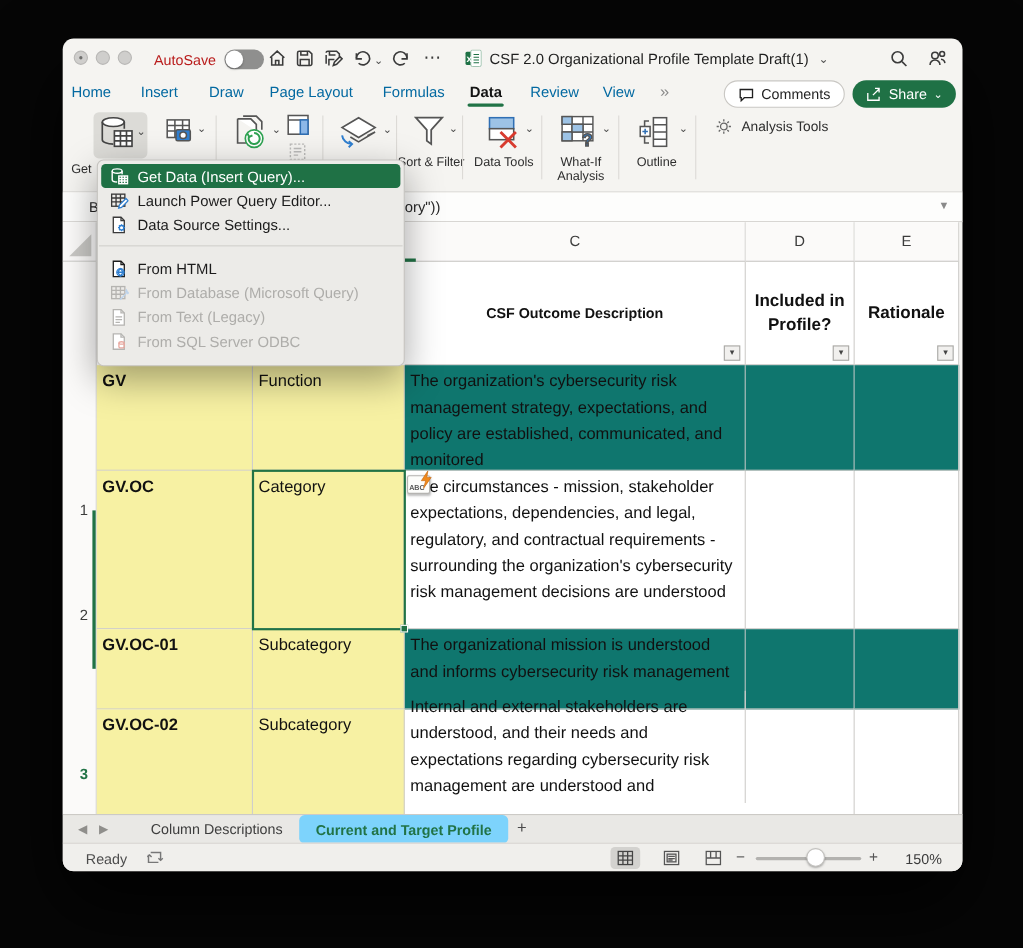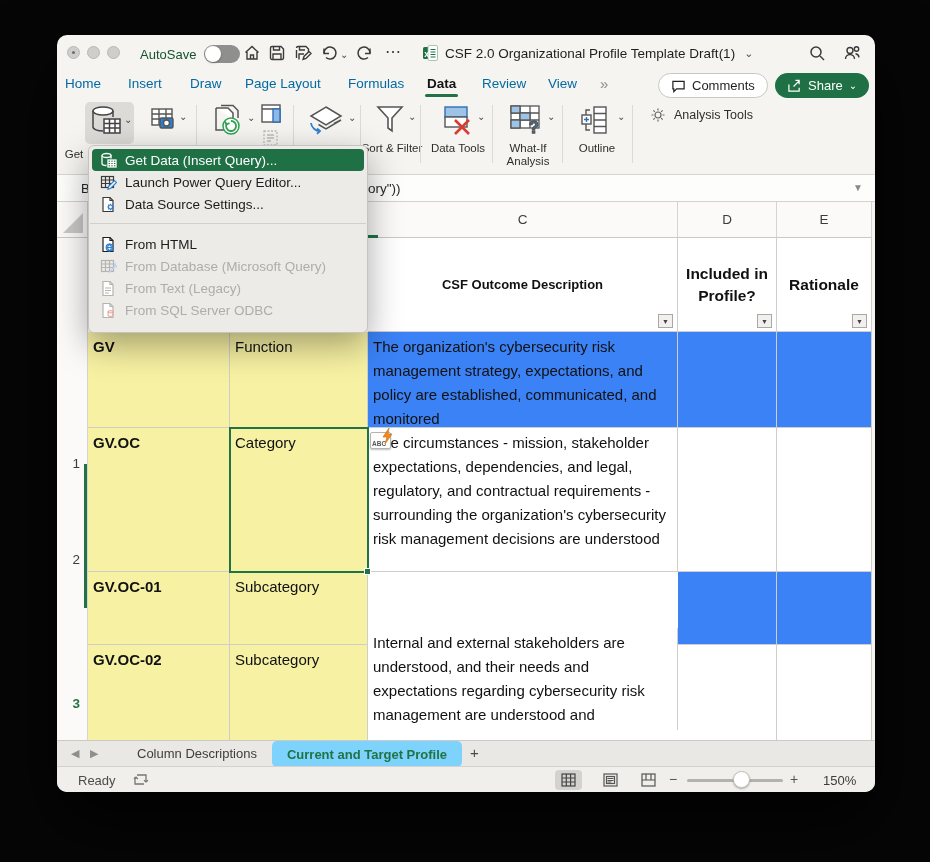--- a/index.html
+++ b/index.html
@@ -4,21 +4,21 @@
 <style>
   * { margin:0; padding:0; box-sizing:border-box; }
   html,body { width:930px; height:862px; background:#060606; font-family:"Liberation Sans", sans-serif; overflow:hidden; }
   .window { position:absolute; left:57px; top:35px; width:818px; height:757px; background:#f5f4f1; border-radius:10px; box-shadow:0 30px 70px rgba(0,0,0,.85); overflow:hidden; }
   .abs { position:absolute; }
 
   
   .titlebar { position:absolute; left:0; top:0; width:100%; height:36px; }
   .light { position:absolute; top:11px; width:13px; height:13px; border-radius:50%; background:#cfcecc; border:1px solid #b9b8b6; }
   .light .dot { position:absolute; left:4px; top:4px; width:3px; height:3px; border-radius:50%; background:#6f6f6d; }
-  .autosave { position:absolute; left:83px; top:12px; font-size:13px; color:#14532d; }
+  .autosave { position:absolute; left:83px; top:12px; font-size:13px; color:#b91c1c; }
   .toggle { position:absolute; left:147px; top:10px; width:36px; height:18px; border-radius:9px; background:#8f8f8e; }
   .toggle .knob { position:absolute; left:1px; top:1px; width:16px; height:16px; border-radius:50%; background:#fff; box-shadow:0 1px 2px rgba(0,0,0,.3); }
   .tbicon { position:absolute; top:9px; width:18px; height:18px; color:#3b3b3b; }
   .tbicon svg { width:100%; height:100%; }
   .ellipsis { position:absolute; top:7px; font-size:16px; color:#3b3b3b; letter-spacing:1px; }
   .doc-title { position:absolute; left:366px; top:10px; display:flex; align-items:center; gap:7px; }
   .xlicon { width:15px; height:16px; position:relative; }
   .title-text { font-size:13.5px; color:#1f1f1f; }
   .title-chev { font-size:11px; color:#555; margin-left:2px; }
 
@@ -50,21 +50,21 @@
   
   .grid { position:absolute; left:0; top:167px; width:815px; height:538px; background:#fff; }
   .colhead { position:absolute; top:0; height:36px; background:#fbfaf9; border-bottom:1px solid #c9c8c5; border-right:1px solid #d5d4d1; font-size:13.5px; color:#3c3c3c; display:flex; align-items:center; justify-content:center; }
   .rowhead-col { position:absolute; left:0; top:36px; width:31px; height:502px; background:#fbfaf9; border-right:1px solid #d5d4d1; }
   .rownum { position:absolute; right:7px; font-size:13.5px; color:#3c3c3c; }
   .rownum.sel { color:#217346; font-weight:bold; }
   .selbar { position:absolute; right:0; width:3px; background:#217346; }
   .selectall { position:absolute; left:6px; top:11px; width:0; height:0; border-left:20px solid transparent; border-bottom:20px solid #c9c8c5; }
   .cell { position:absolute; border-right:1px solid #cfcecb; border-bottom:1px solid #cfcecb; font-size:15px; color:#111; padding:3px 5px; line-height:24px; overflow:hidden; }
   .yellow { background:#f7f1a3; }
-  .shade { background:#3b82f6; }
+  .shade { background:#0f766e; }
   .hdrcell { font-weight:bold; text-align:center; display:flex; align-items:center; justify-content:center; }
   .filter-btn { position:absolute; width:15px; height:14px; background:#f1f0ee; border:1px solid #a9a8a5; display:flex; align-items:center; justify-content:center; font-size:7px; color:#444; }
   .selcell { position:absolute; border:2px solid #217346; z-index:6; }
   .fillhandle { position:absolute; right:-4px; bottom:-4px; width:7px; height:7px; background:#217346; border:1px solid #fff; }
   .bpeek { position:absolute; background:#217346; z-index:4; }
   .abc-icon { position:absolute; z-index:7; width:21px; height:17px; background:#fdfdfb; border:1px solid #b5b4b1; border-radius:2px; box-shadow:0 1px 2px rgba(0,0,0,.25); }
   .abc-icon .abc { position:absolute; left:1px; bottom:1px; font-size:6.5px; font-weight:bold; color:#555; }
   .abc-icon svg { position:absolute; right:-4px; top:-5px; width:13px; height:16px; }
 
   
@@ -362,20 +362,21 @@
     </div>
     <div class="abc-icon" style="left:313px; top:230px;">
       <span class="abc">ABC</span>
       <svg viewBox="0 0 13 16">
           <polygon points="8,0 2,9 6,9 4,16 11,6 7,6" fill="#ef8a1d" stroke="#c96a10" stroke-width="0.6"></polygon>
         </svg>
     </div>
 
     <div class="cell yellow" style="left:31px;  top:370px; width:142px; height:73px; font-weight:bold;">GV.OC-01</div>
     <div class="cell yellow" style="left:173px; top:370px; width:138px; height:73px;">Subcategory</div>
+    <div class="cell shade" style="left:311px; top:370px; width:310px; height:73px;">The organizational mission is understood and informs cybersecurity risk management</div>
     <div class="cell shade" style="left:621px; top:370px; width:99px;  height:73px;"></div>
     <div class="cell shade" style="left:720px; top:370px; width:95px;  height:73px;"></div>
 
     <div class="cell yellow" style="left:31px;  top:443px; width:142px; height:95px; font-weight:bold; border-bottom:none;">GV.OC-02</div>
     <div class="cell yellow" style="left:173px; top:443px; width:138px; height:95px; border-bottom:none;">Subcategory</div>
     <div class="cell" style="left:311px; top:426px; width:310px; height:102px; border-bottom:none;">Internal and external stakeholders are understood, and their needs and expectations regarding cybersecurity risk management are understood and</div>
     <div class="cell" style="left:621px; top:443px; width:99px;  height:95px; border-bottom:none;"></div>
     <div class="cell" style="left:720px; top:443px; width:95px;  height:95px; border-bottom:none;"></div>
   </div>
 

